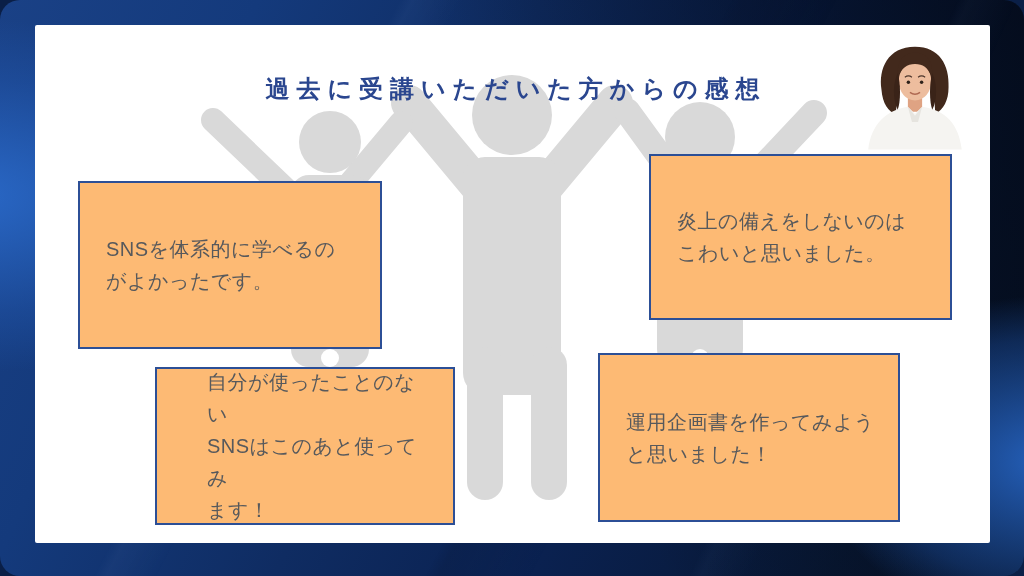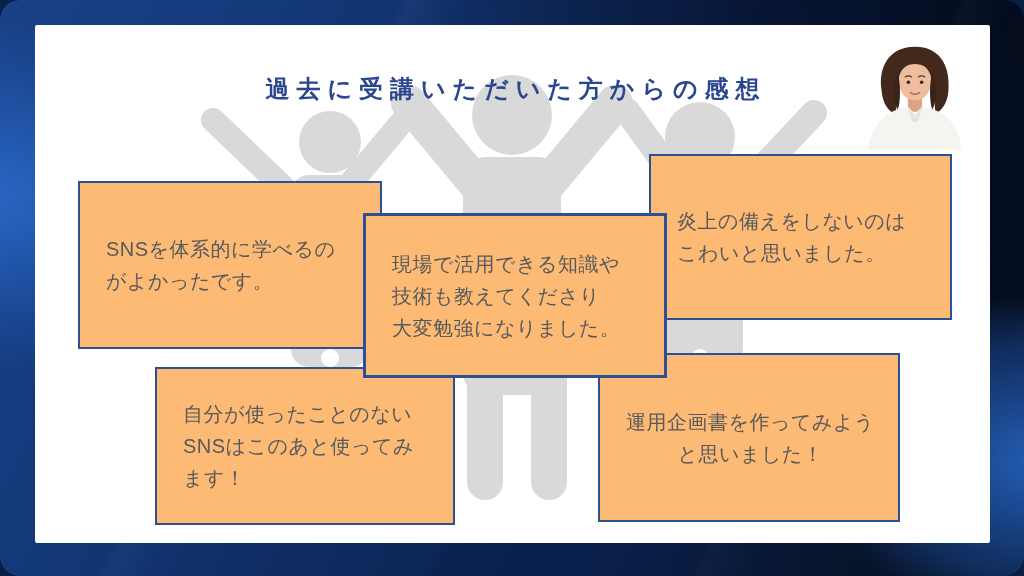--- a/index.html
+++ b/index.html
@@ -39,22 +39,22 @@
 
   .quote-box{position:absolute;box-sizing:border-box;background:#fdba74;
     border:2px solid #2c4f96;display:flex;align-items:center;z-index:2;}
   .quote-box.center{border-width:3px;z-index:3;}
   .quote-text{white-space:pre-line;color:#57595c;font-size:20px;line-height:1.6;
     padding:0 18px 0 26px;letter-spacing:0.5px;}
 
   .box-1{left:43px;  top:156px; width:304px; height:168px;}
   .box-2{left:614px; top:129px; width:303px; height:166px;}
   .box-c{left:328px; top:188px; width:304px; height:165px;}
-  .box-4{left:120px; top:342px; width:300px; height:158px;}
-  .box-5{left:563px; top:328px; width:302px; height:169px;text-align:center;}
+  .box-4{left:120px; top:342px; width:300px; height:158px;padding-left:24px;}
+  .box-5{left:563px; top:328px; width:302px; height:169px;}
 
   .footer{position:absolute;left:0;right:0;bottom:8px;z-index:2;
     text-align:center;font-size:12px;color:rgba(214,222,233,0.82);
     letter-spacing:5px;text-indent:5px;}
 </style>
 </head>
 <body>
 
 <div class="stage">
 
@@ -119,25 +119,20 @@
     <div class="quote-box box-1">
       <div class="quote-text">SNSを体系的に学べるの
 がよかったです。</div>
     </div>
 
     <div class="quote-box box-2">
       <div class="quote-text">炎上の備えをしないのは
 こわいと思いました。</div>
     </div>
 
-    <div class="quote-box center box-c">
-      <div class="quote-text">現場で活用できる知識や
-技術も教えてくださり
-大変勉強になりました。</div>
-    </div>
 
     <div class="quote-box box-4">
       <div class="quote-text">自分が使ったことのない
 SNSはこのあと使ってみ
 ます！</div>
     </div>
 
     <div class="quote-box box-5">
       <div class="quote-text">運用企画書を作ってみよう
 と思いました！</div>

